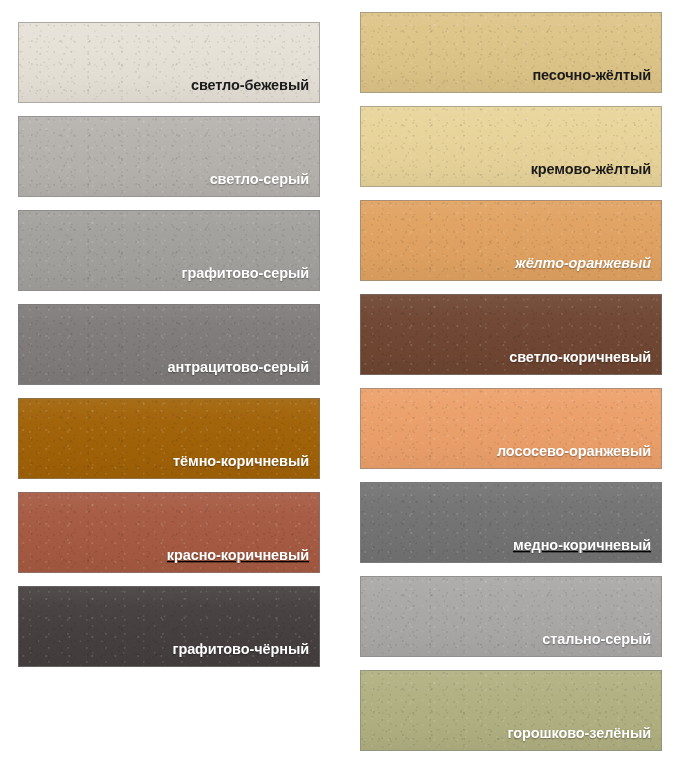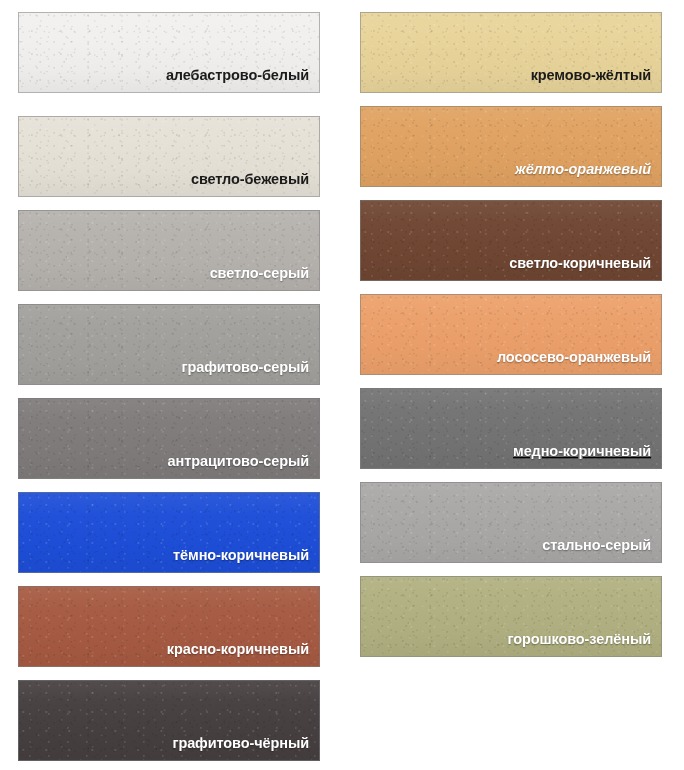--- a/index.html
+++ b/index.html
@@ -99,46 +99,46 @@
   .swatch.dark .swatch-label {
     color: #ffffff;
     text-shadow: 0 1px 1.5px rgba(0,0,0,0.35);
   }
 </style>
 </head>
 <body>
 
 <div id="palette-grid">
     <div class="palette-column">
-      <div class="swatch light" style="background-color: rgb(242, 240, 238);">
-        <span class="swatch-label">алебастрово-белый</span>
-      </div>
       <div class="swatch light" style="background-color: rgb(230, 225, 215); margin-top: 10px;">
         <span class="swatch-label">светло-бежевый</span>
       </div>
       <div class="swatch dark" style="background-color: rgb(181, 178, 174); text-align: right;">
         <span class="swatch-label">светло-серый</span>
       </div>
       <div class="swatch dark" style="background-color: rgb(162, 160, 156);">
         <span class="swatch-label">графитово-серый</span>
       </div>
       <div class="swatch dark" style="background-color: rgb(126, 123, 122);">
         <span class="swatch-label">антрацитово-серый</span>
       </div>
-      <div class="swatch dark" style="background-color: #1d4ed8;">
+      <div class="swatch dark" style="background-color: #a16207;">
         <span class="swatch-label">тёмно-коричневый</span>
       </div>
-      <div class="swatch dark" style="background-color: rgb(166, 90, 66);">
+      <div class="swatch dark" style="background-color: rgb(166, 90, 66); text-decoration: underline;">
         <span class="swatch-label">красно-коричневый</span>
       </div>
       <div class="swatch dark" style="background-color: rgb(70, 63, 64);">
         <span class="swatch-label">графитово-чёрный</span>
       </div>
     </div>
     <div class="palette-column">
+      <div class="swatch light" style="background-color: rgb(221, 196, 135);">
+        <span class="swatch-label">песочно-жёлтый</span>
+      </div>
       <div class="swatch light" style="background-color: rgb(232, 212, 154);">
         <span class="swatch-label">кремово-жёлтый</span>
       </div>
       <div class="swatch dark" style="background-color: rgb(224, 162, 97); font-style: italic;">
         <span class="swatch-label">жёлто-оранжевый</span>
       </div>
       <div class="swatch dark" style="background-color: rgb(111, 70, 50);">
         <span class="swatch-label">светло-коричневый</span>
       </div>
       <div class="swatch dark" style="background-color: rgb(236, 160, 106);">

